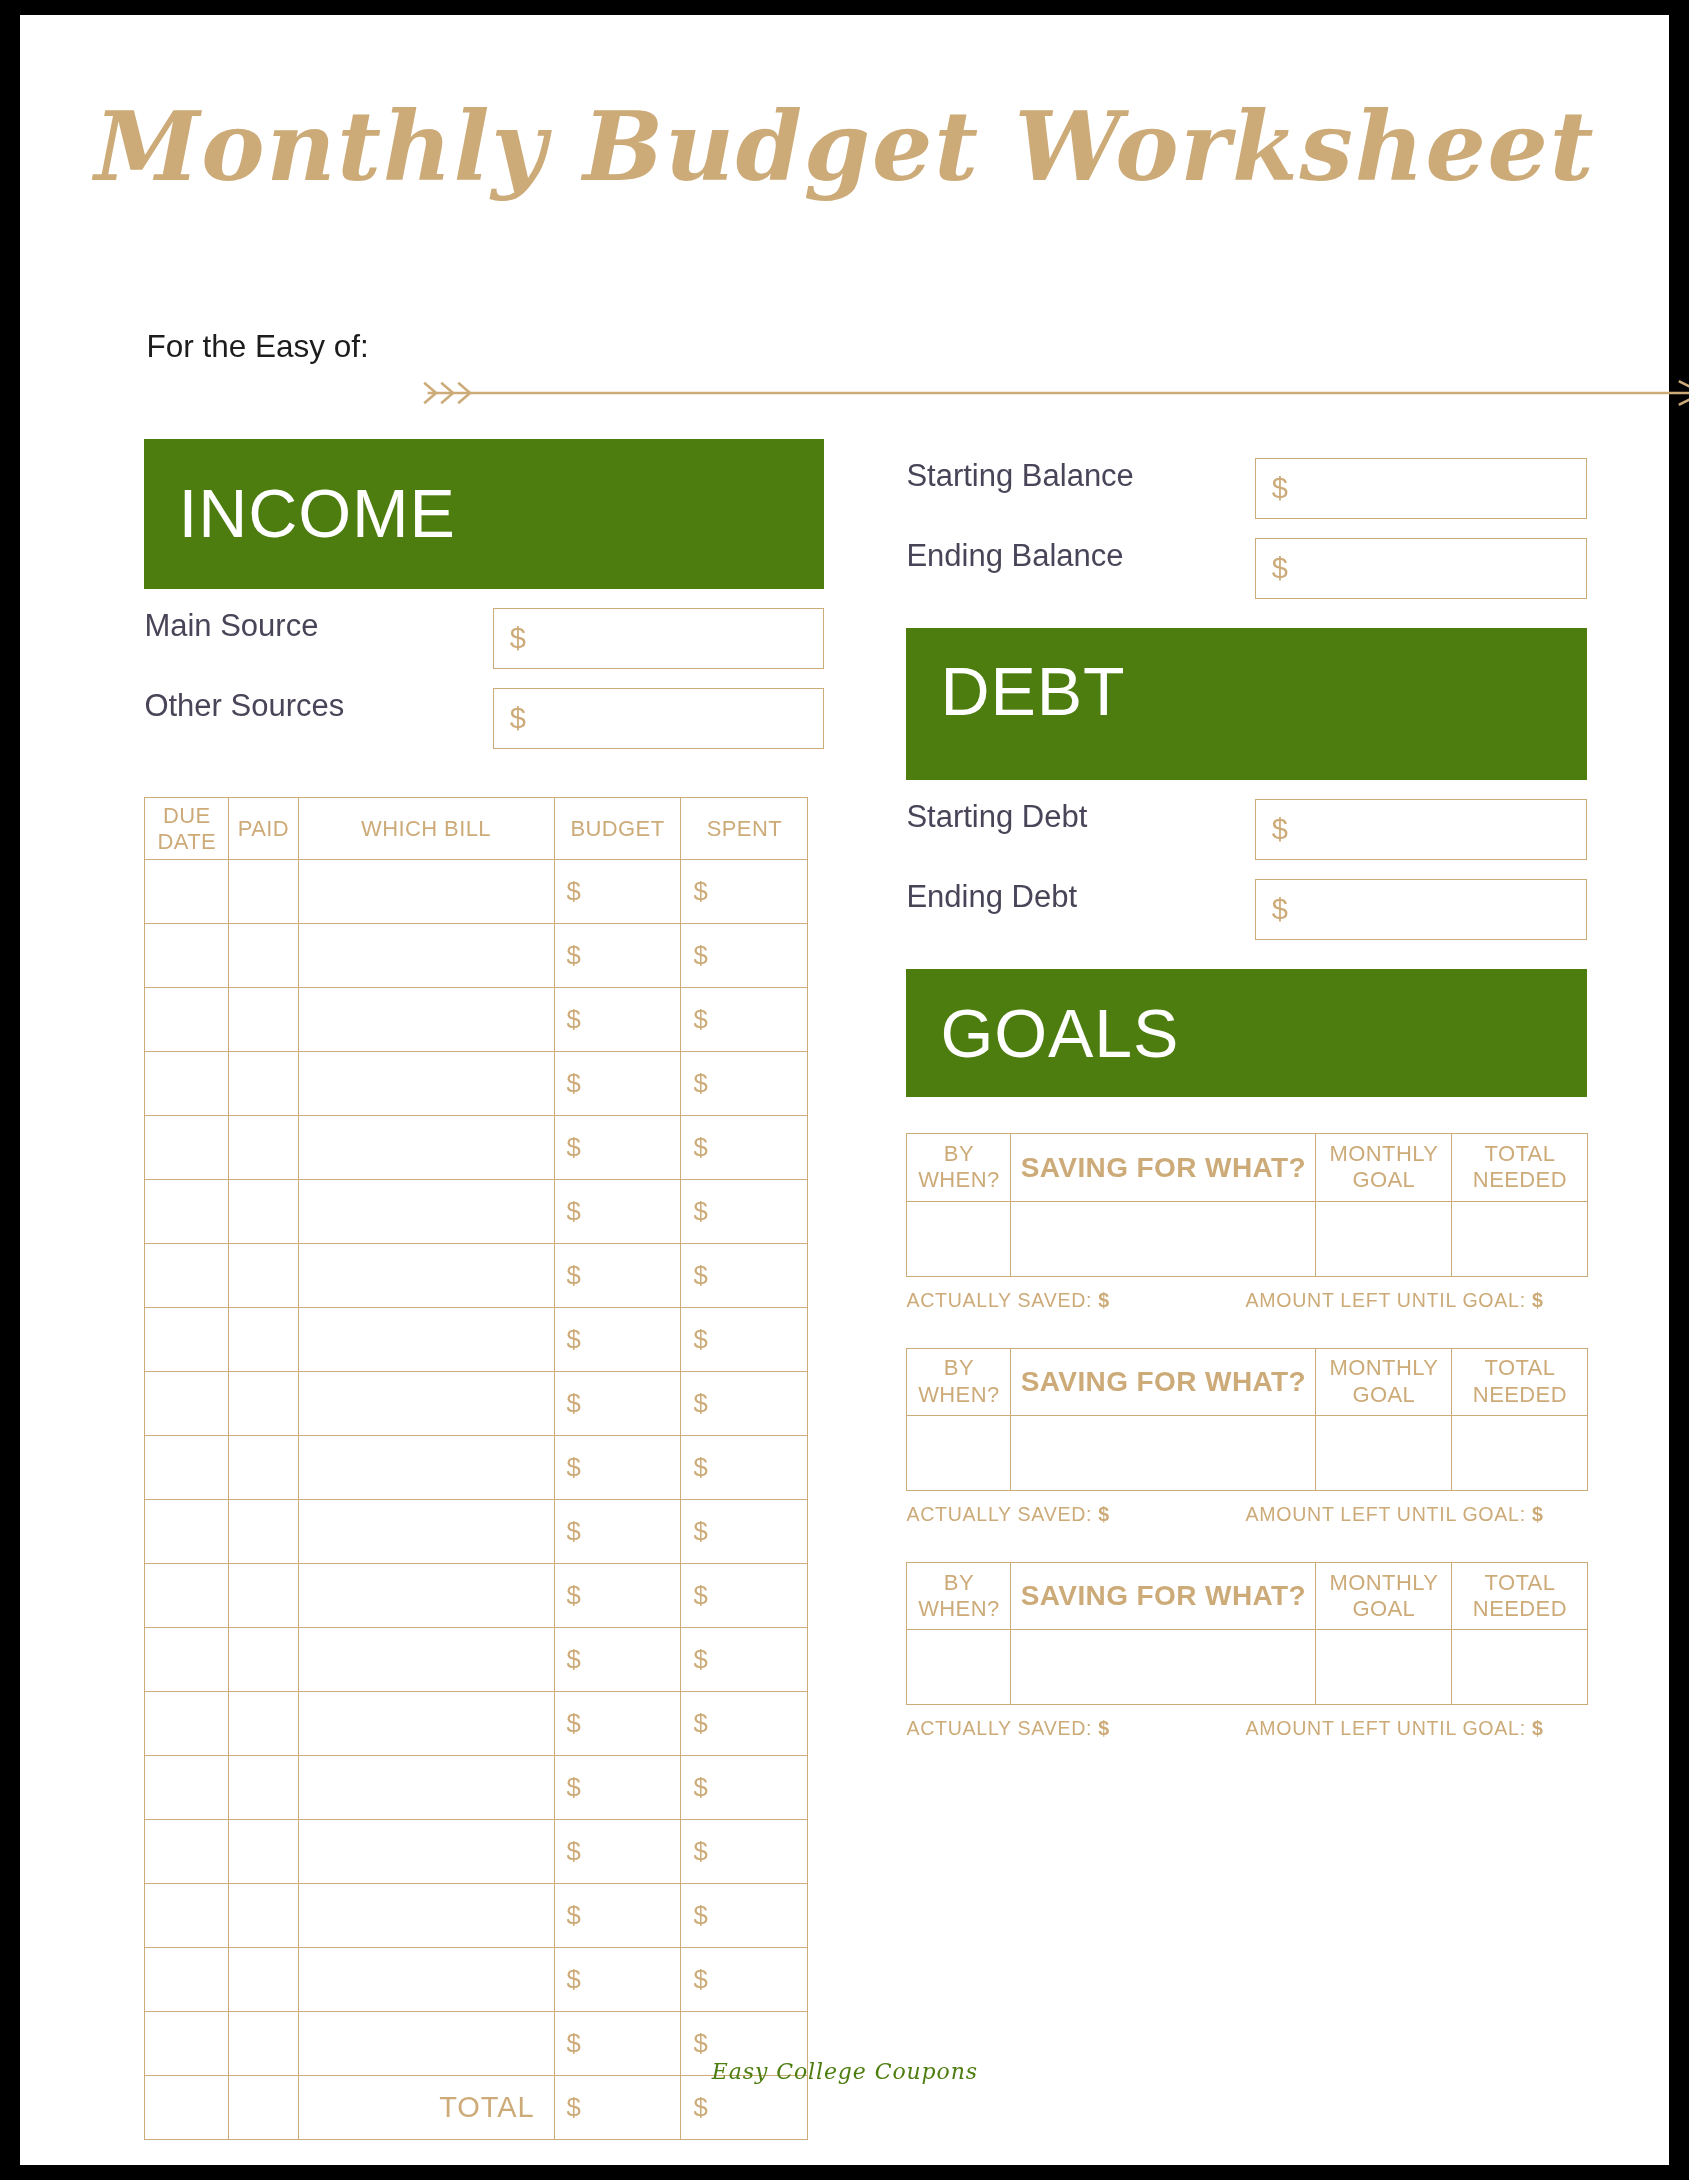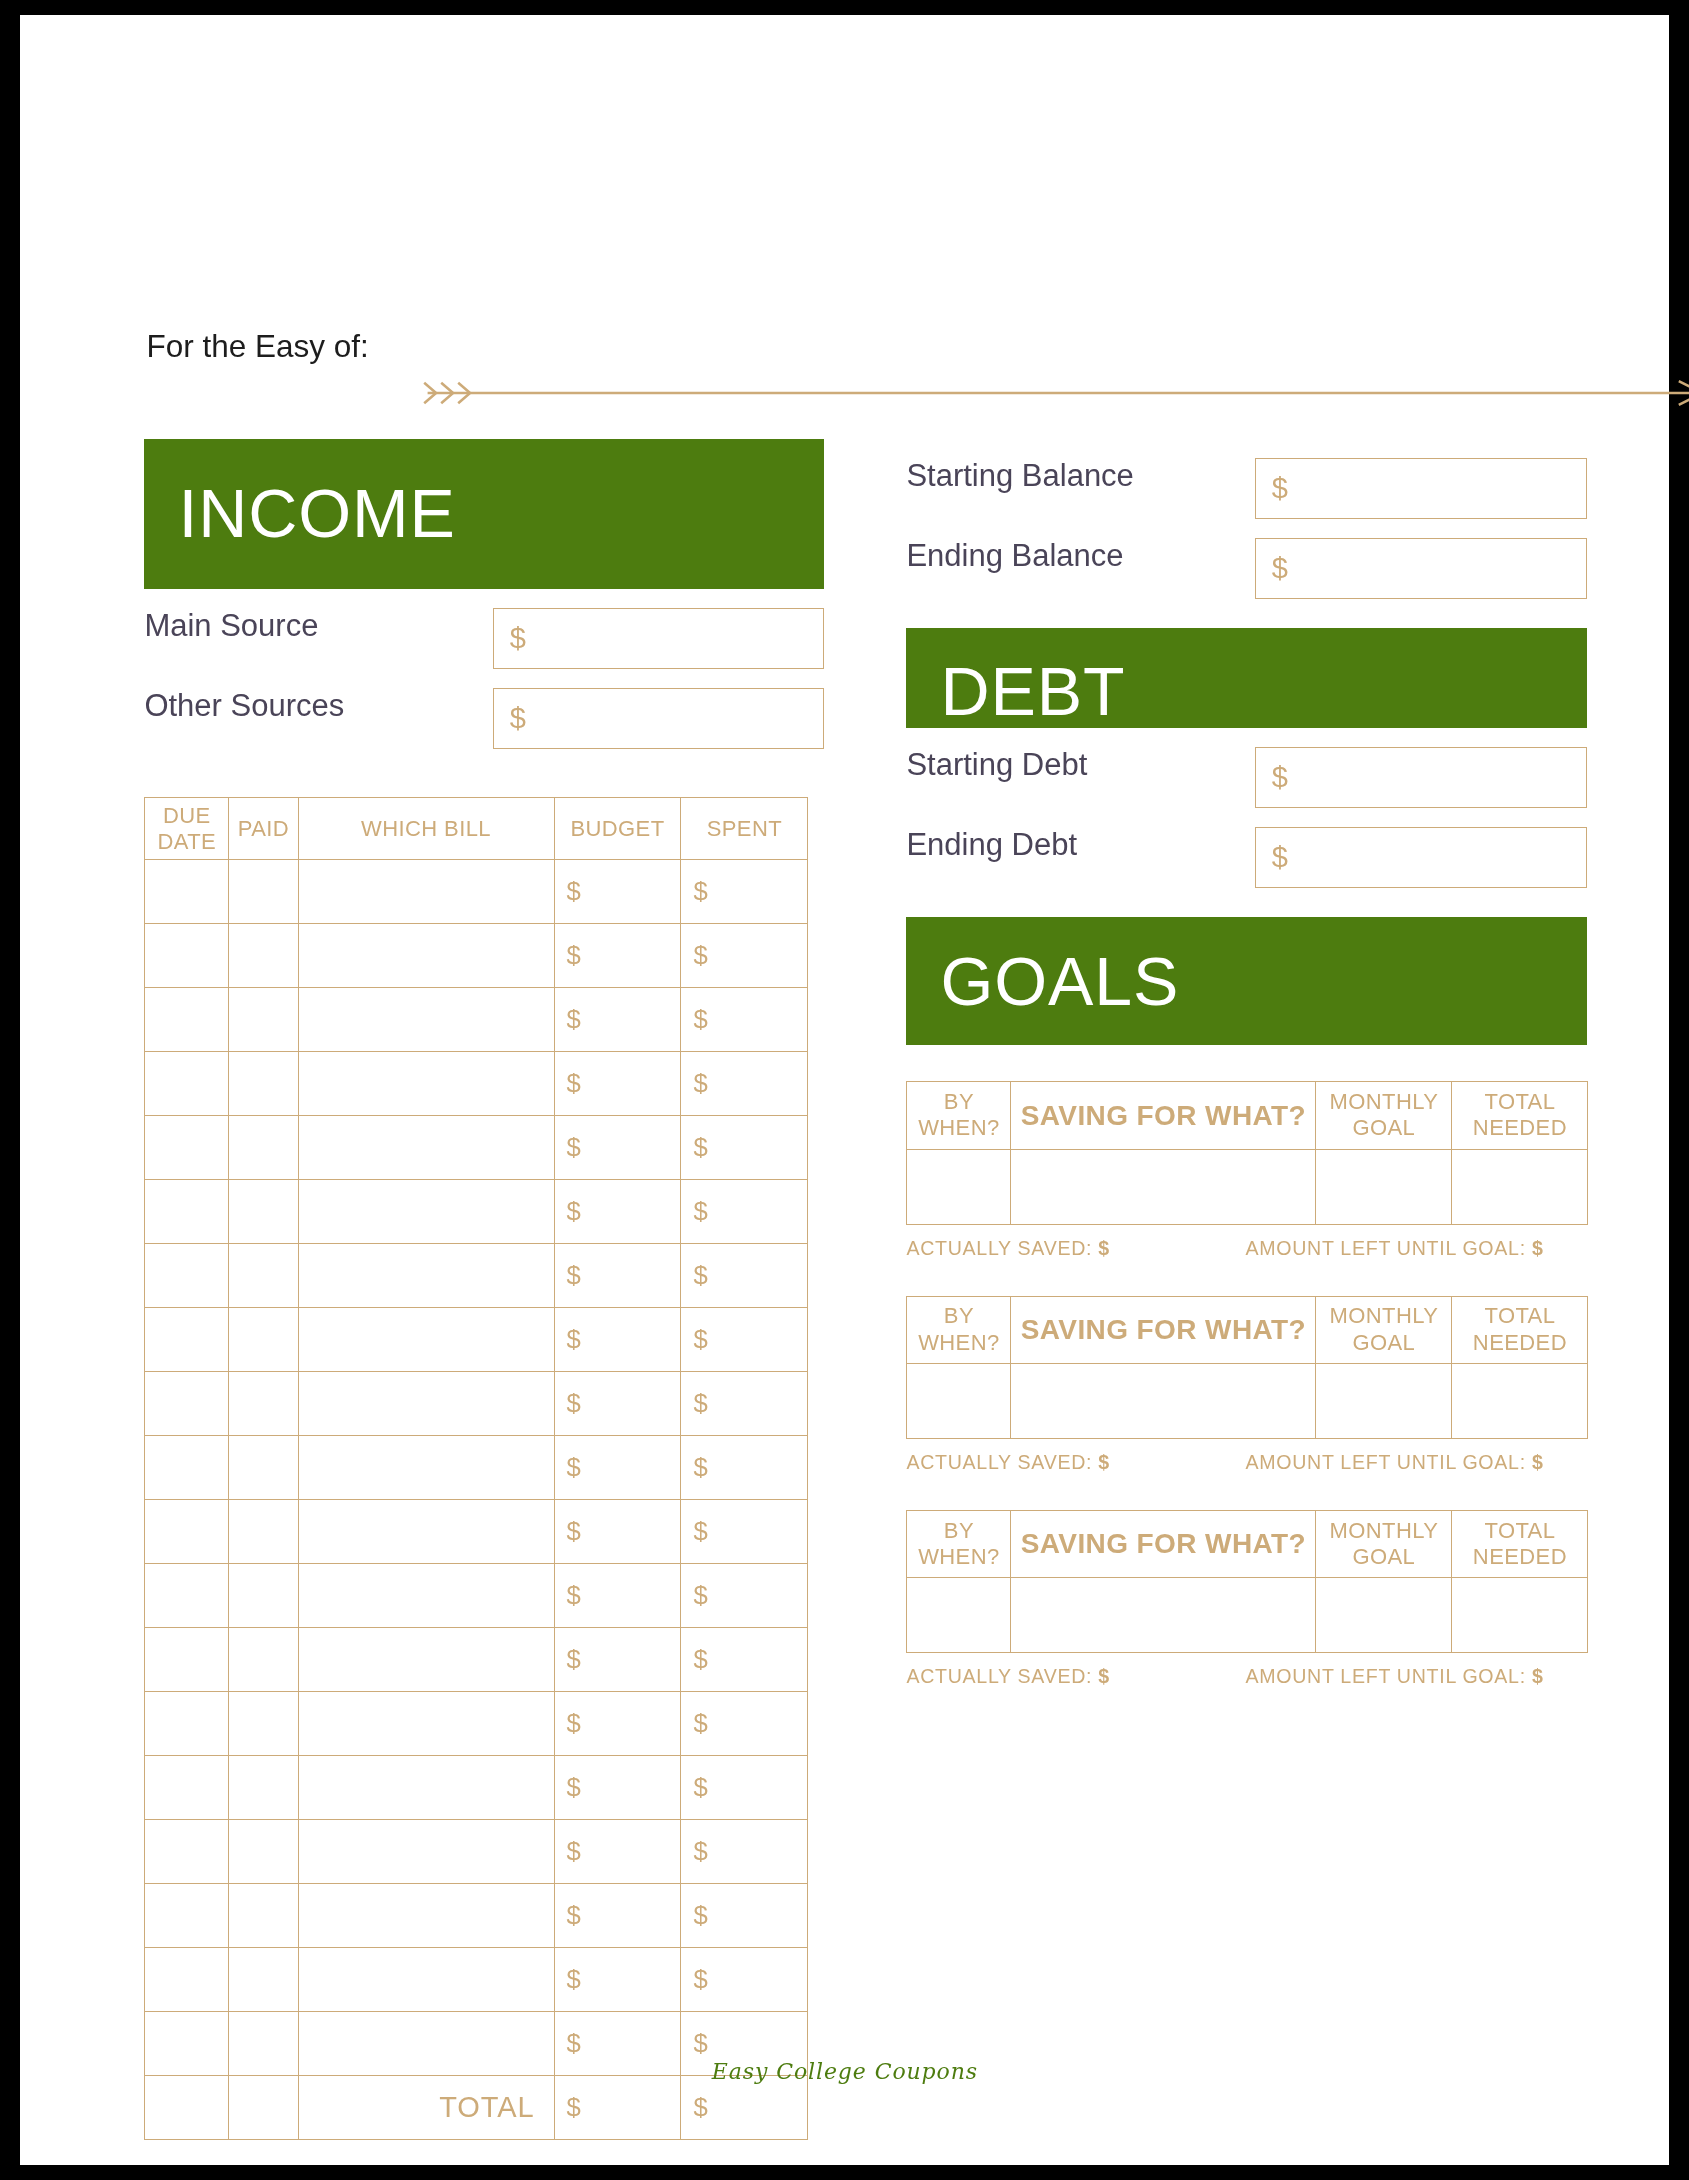--- a/index.html
+++ b/index.html
@@ -78,21 +78,21 @@
     color: #ffffff;
     font-size: 68px;
     font-weight: 300;
     letter-spacing: 0.9px;
     padding: 15.3px 34px 20.4px 34px;
     box-sizing: border-box;
     font-family: "Liberation Sans", sans-serif;
   }
   .bar.income { height: 150px; line-height: 116px; }
   .bar.savings { height: 136px; line-height: 102px; }
-  .bar.debt { height: 100px; line-height: 95px; }
+  .bar.debt { height: 152px; line-height: 95px; }
   .bar.goals { height: 128px; line-height: 97px; }
 
   
   .field-row {
     display: flex;
     margin-top: 19px;
   }
   .field-label {
     font-size: 31px;
     color: #4a4458;
@@ -207,20 +207,21 @@
     font-size: 22px;
     color: #4d7c0f;
     letter-spacing: 0.9px;
   }
 </style>
 </head>
 <body>
 
 <div class="page">
 
+  <div class="title">Monthly Budget Worksheet</div>
 
   <div class="month-row">
     <div class="month-label">For the Easy of:</div>
     <div class="arrow-wrap">
       <svg width="1295" height="34" viewBox="0 0 1520 40">
         <line x1="6" y1="20" x2="1500" y2="20" stroke="#cdab79" stroke-width="3"></line>
         <polyline points="1478,6 1506,20 1478,34" fill="none" stroke="#cdab79" stroke-width="3"></polyline>
         <polyline points="2,8 16,20 2,32" fill="none" stroke="#cdab79" stroke-width="3"></polyline>
         <polyline points="22,8 36,20 22,32" fill="none" stroke="#cdab79" stroke-width="3"></polyline>
         <polyline points="42,8 56,20 42,32" fill="none" stroke="#cdab79" stroke-width="3"></polyline>

